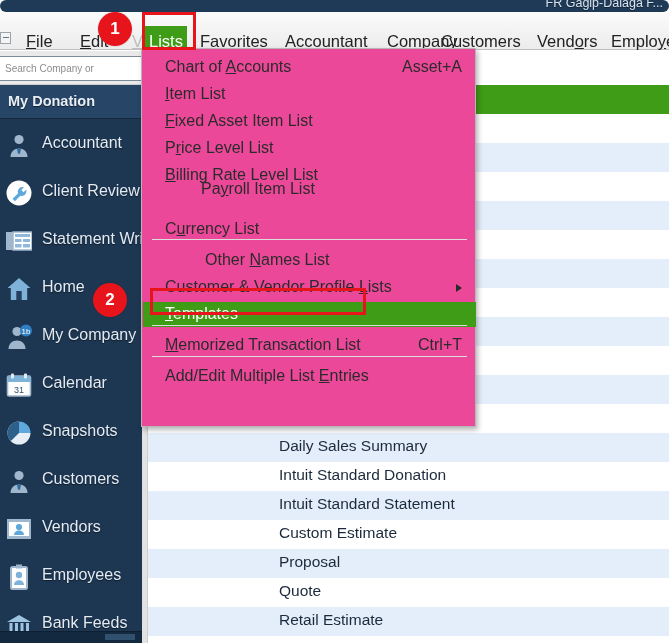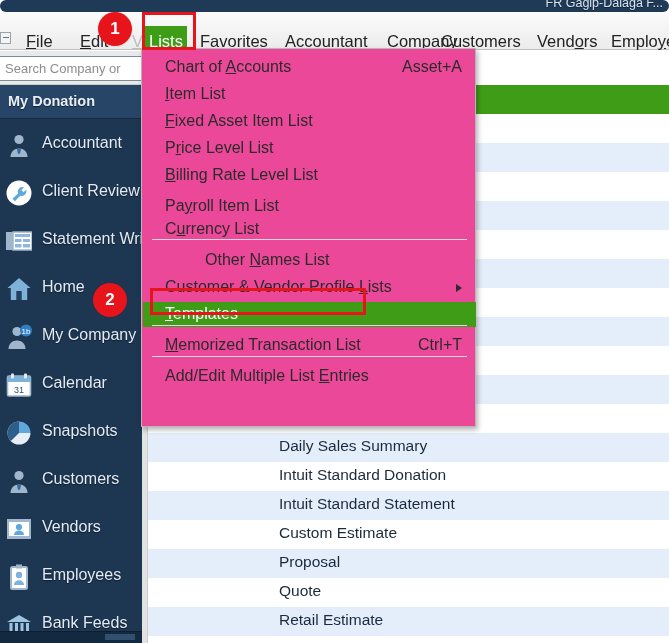--- a/index.html
+++ b/index.html
@@ -64,21 +64,21 @@
   }
 
   
   .searchwrap{
     position:absolute; left:0; top:51px; width:142px; height:34px;
     background:#e9e9e9; border-bottom:1px solid #ccc;
   }
   .searchbox{
     position:absolute; left:-1px; top:5px; width:143px; height:25px;
     background:#fff; border:1px solid #7c8b99;
-    font-size:13px; color:#8d8d8d; line-height:23px; padding-left:5px;
+    font-size:10px; color:#8d8d8d; line-height:23px; padding-left:5px;
     white-space:nowrap; overflow:hidden;
   }
 
   
   .sidebar{
     position:absolute; left:0; top:85px; width:142px; height:558px;
     background:#1d3651;
     overflow:hidden;
   }
   .sb-header{
@@ -363,21 +363,21 @@
         </div>
         <div class="dd-item" style="top: 60px;">
           <span class="lbl"><u class="mn">F</u>ixed Asset Item List</span>
         </div>
         <div class="dd-item" style="top: 87px;">
           <span class="lbl">P<u class="mn">r</u>ice Level List</span>
         </div>
         <div class="dd-item" style="top: 114px;">
           <span class="lbl"><u class="mn">B</u>illing Rate Level List</span>
         </div>
-        <div class="dd-item" style="top: 145px;">
+        <div class="dd-item" style="top: 128px; margin-left: 36px;">
           <span class="lbl">Pa<u class="mn">y</u>roll Item List</span>
         </div>
         <div class="dd-item" style="top: 168px;">
           <span class="lbl">C<u class="mn">u</u>rrency List</span>
         </div>
         <div class="dd-item" style="top: 199px; margin-left: 40px;">
           <span class="lbl">Other <u class="mn">N</u>ames List</span>
         </div>
         <div class="dd-item" style="top: 226px;">
           <span class="lbl">Customer &amp; Vendor Profile <u class="mn">L</u>ists</span>

